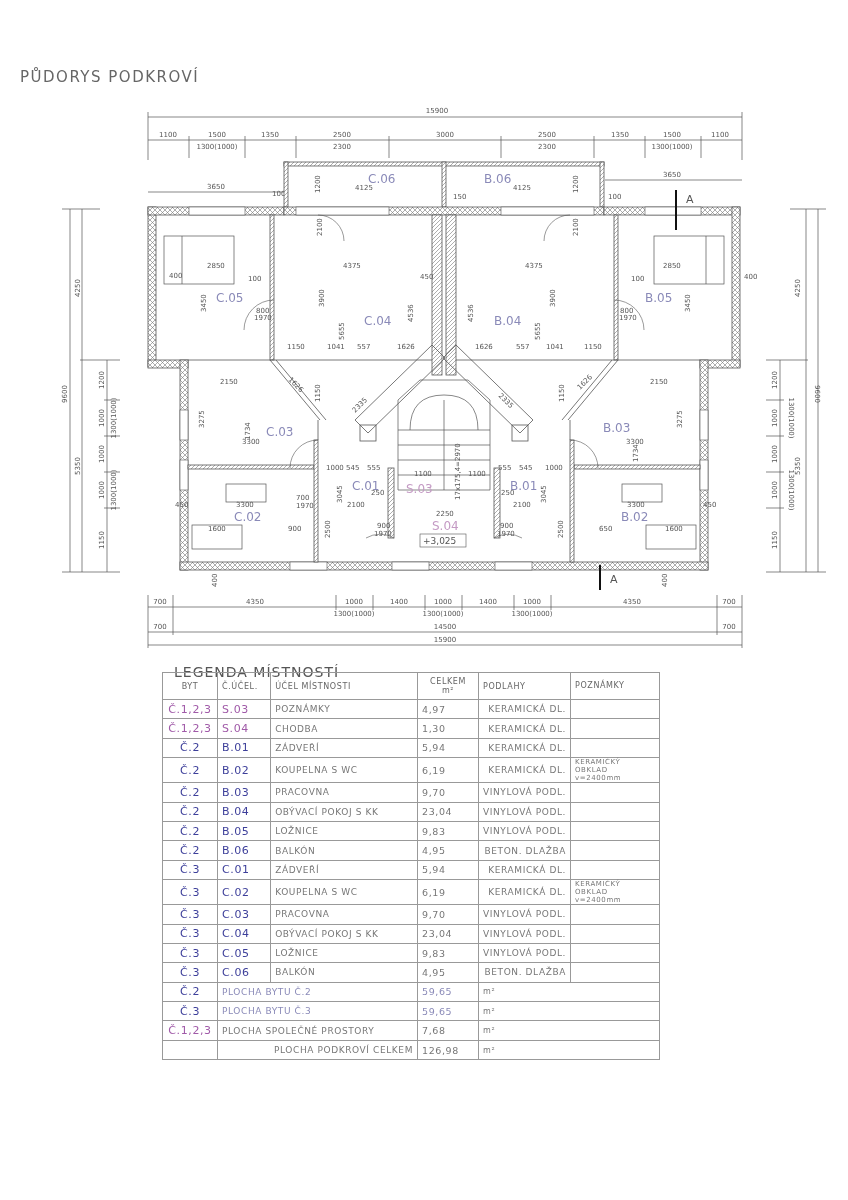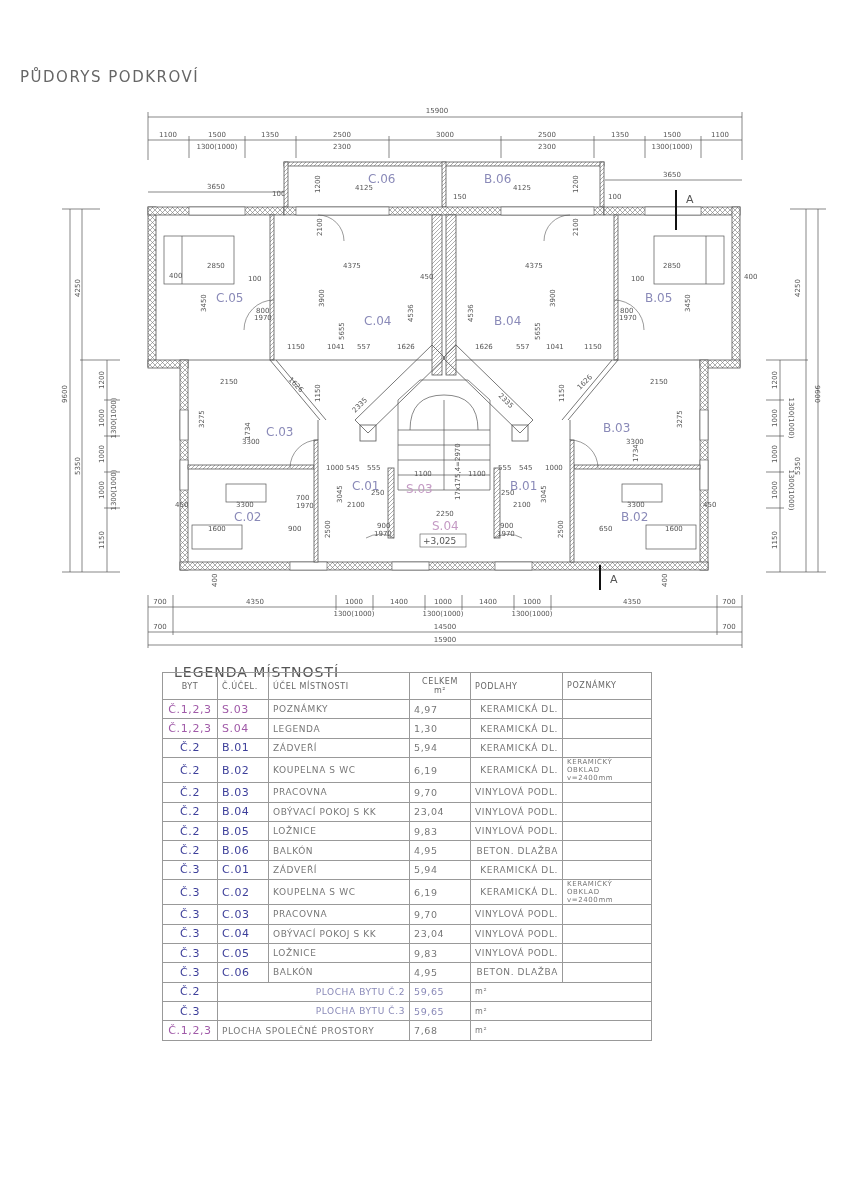--- a/index.html
+++ b/index.html
@@ -16,21 +16,21 @@
     table.legend th { height:26px; font-size:8px; color:#666; text-align:left; }
     table.legend th.c { text-align:center; }
     .c-byt { width:46px; text-align:center; font-size:11px; font-weight:bold; }
     .c-id { width:42px; font-size:11px; font-weight:bold; }
     .c-ucel { width:132px; }
     .c-plocha { width:52px; text-align:left; font-size:9.5px; }
     .c-podl { width:80px;text-align:right; }
     .c-pozn { width:80px; font-size:7px; line-height:8px;border-radius:10px; }
     .blue { color:#3d3f9a;margin-top:48px; }
     .purple { color:#a05aa8; }
-    .sumrow td.c-ucel { color:#8a8ab8;text-align:right; }
+    .sumrow td.c-ucel { color:#8a8ab8; }
     .sum-val { color:#8a8ab8; }
   </style>
 </head>
 <body>
 
 <div class="page-title">PŮDORYS PODKROVÍ</div>
 
 <svg id="plan" viewBox="0 0 848 680" xmlns="http://www.w3.org/2000/svg">
   <defs>
     <pattern id="hatch" width="5" height="5" patternUnits="userSpaceOnUse">
@@ -391,21 +391,21 @@
       <td class="c-byt purple">Č.1,2,3</td>
       <td class="c-id purple">S.03</td>
       <td class="c-ucel">POZNÁMKY</td>
       <td class="c-plocha">4,97</td>
       <td class="c-podl">KERAMICKÁ DL.</td>
       <td class="c-pozn"></td>
     </tr>
     <tr>
       <td class="c-byt purple">Č.1,2,3</td>
       <td class="c-id purple">S.04</td>
-      <td class="c-ucel">LEGENDA</td>
+      <td class="c-ucel">CHODBA</td>
       <td class="c-plocha">1,30</td>
       <td class="c-podl">KERAMICKÁ DL.</td>
       <td class="c-pozn"></td>
     </tr>
     <tr>
       <td class="c-byt blue">Č.2</td>
       <td class="c-id blue">B.01</td>
       <td class="c-ucel">ZÁDVEŘÍ</td>
       <td class="c-plocha">5,94</td>
       <td class="c-podl">KERAMICKÁ DL.</td>
@@ -510,14 +510,20 @@
       <td class="c-ucel" colspan="2">PLOCHA BYTU Č.3</td>
       <td class="c-plocha sum-val">59,65</td>
       <td colspan="2" style="font-size:8px">m²</td>
     </tr>
     <tr>
       <td class="c-byt purple">Č.1,2,3</td>
       <td class="c-ucel" colspan="2">PLOCHA SPOLEČNÉ PROSTORY</td>
       <td class="c-plocha">7,68</td>
       <td colspan="2" style="font-size:8px">m²</td>
     </tr>
+    <tr>
+      <td class="c-byt"></td>
+      <td class="c-ucel" colspan="2" style="padding-left:56px">PLOCHA PODKROVÍ CELKEM</td>
+      <td class="c-plocha">126,98</td>
+      <td colspan="2" style="font-size:8px">m²</td>
+    </tr>
   </tbody>
 </table>
 
 </body></html>

